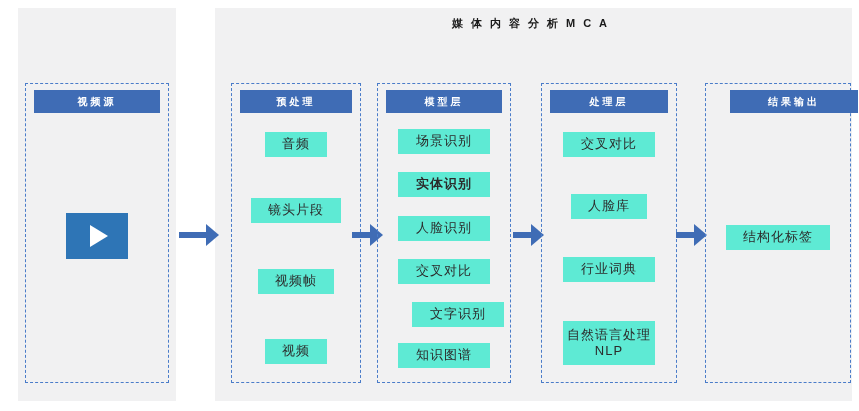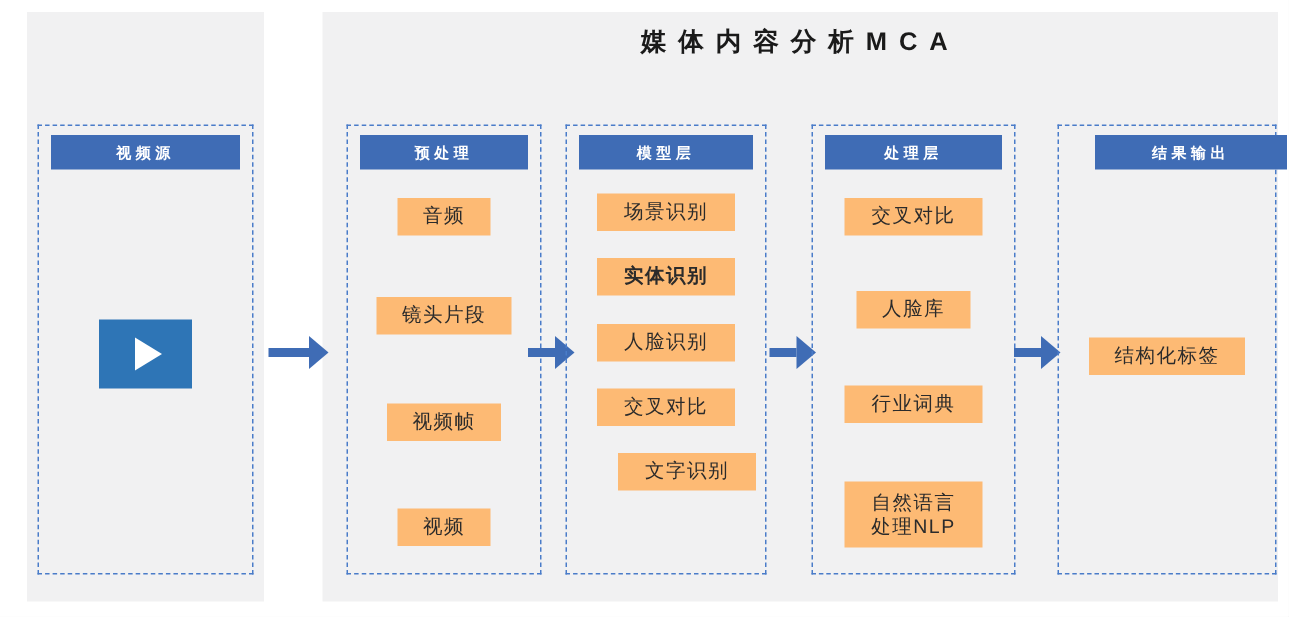--- a/index.html
+++ b/index.html
@@ -2,33 +2,33 @@
 <html><head>
 <meta charset="utf-8">
 <style>
   html,body{margin:0;padding:0;background:#ffffff;}
   body{font-family:"Liberation Sans","DejaVu Sans",sans-serif;}
   .canvas{position:relative;width:859px;height:411px;background:#ffffff;overflow:hidden;}
   .panel{position:absolute;background:#f1f1f2;}
   .panel-left{left:18px;top:8px;width:158px;height:393px;}
   .panel-right{left:215px;top:8px;width:637px;height:393px;}
   .title{position:absolute;left:215px;top:16px;width:637px;text-align:center;
-         font-size:17px;font-weight:bold;color:#1a1a1a;letter-spacing:8px;}
+         font-size:11px;font-weight:bold;color:#1a1a1a;letter-spacing:8px;}
   .dashed{position:absolute;border:1px dashed #4a7cc9;}
   .col1{left:25px;top:83px;width:142px;height:298px;}
   .col2{left:231px;top:83px;width:128px;height:298px;}
   .col3{left:377px;top:83px;width:132px;height:298px;}
   .col4{left:541px;top:83px;width:134px;height:298px;}
   .col5{left:705px;top:83px;width:144px;height:298px;}
   .hdr{position:absolute;top:6px;height:23px;background:#3f6cb5;color:#ffffff;
        font-size:10px;font-weight:bold;letter-spacing:3px;
        display:flex;align-items:center;justify-content:center;}
-  .item{position:absolute;height:25px;background:#fdba74;color:#2b2b2b;
+  .item{position:absolute;height:25px;background:#5eead4;color:#2b2b2b;
         font-size:13px;letter-spacing:1px;line-height:1.25;text-align:center;
-        display:flex;align-items:center;justify-content:center;padding:0 14px;box-sizing:border-box;}
+        display:flex;align-items:center;justify-content:center;padding:0 0;box-sizing:border-box;}
   .item.tall{height:44px;}
   .play{position:absolute;left:40px;top:129px;width:62px;height:46px;background:#2e75b6;
         display:flex;align-items:center;justify-content:center;}
   .play-tri{width:0;height:0;border-top:11px solid transparent;border-bottom:11px solid transparent;
             border-left:18px solid #ffffff;margin-left:4px;}
   .arrow{position:absolute;height:22px;display:flex;align-items:center;}
   .arrow-bar{height:6px;background:#3f6cb5;display:inline-block;}
   .arrow-head{width:0;height:0;border-top:11px solid transparent;border-bottom:11px solid transparent;
               border-left:13px solid #3f6cb5;display:inline-block;}
 </style>
@@ -67,20 +67,21 @@
     <span class="arrow-head"></span>
   </div>
 
   <div class="dashed col3">
     <div class="hdr" style="left:8px;width:116px;">模型层</div>
     <div class="item" style="left:20px;top:45px;width:92px;">场景识别</div>
     <div class="item" style="left:20px;top:88px;width:92px;font-weight:bold;">实体识别</div>
     <div class="item" style="left:20px;top:132px;width:92px;">人脸识别</div>
     <div class="item" style="left:20px;top:175px;width:92px;">交叉对比</div>
     <div class="item" style="left:20px;top:218px;width:92px;margin-left:14px;">文字识别</div>
+    <div class="item" style="left:20px;top:259px;width:92px;">知识图谱</div>
   </div>
 
   <div class="arrow" style="left:513px;top:224px;">
     <span class="arrow-bar" style="width:18px;"></span>
     <span class="arrow-head"></span>
   </div>
 
   <div class="dashed col4">
     <div class="hdr" style="left:8px;width:118px;">处理层</div>
     <div class="item" style="left:21px;top:48px;width:92px;">交叉对比</div>

